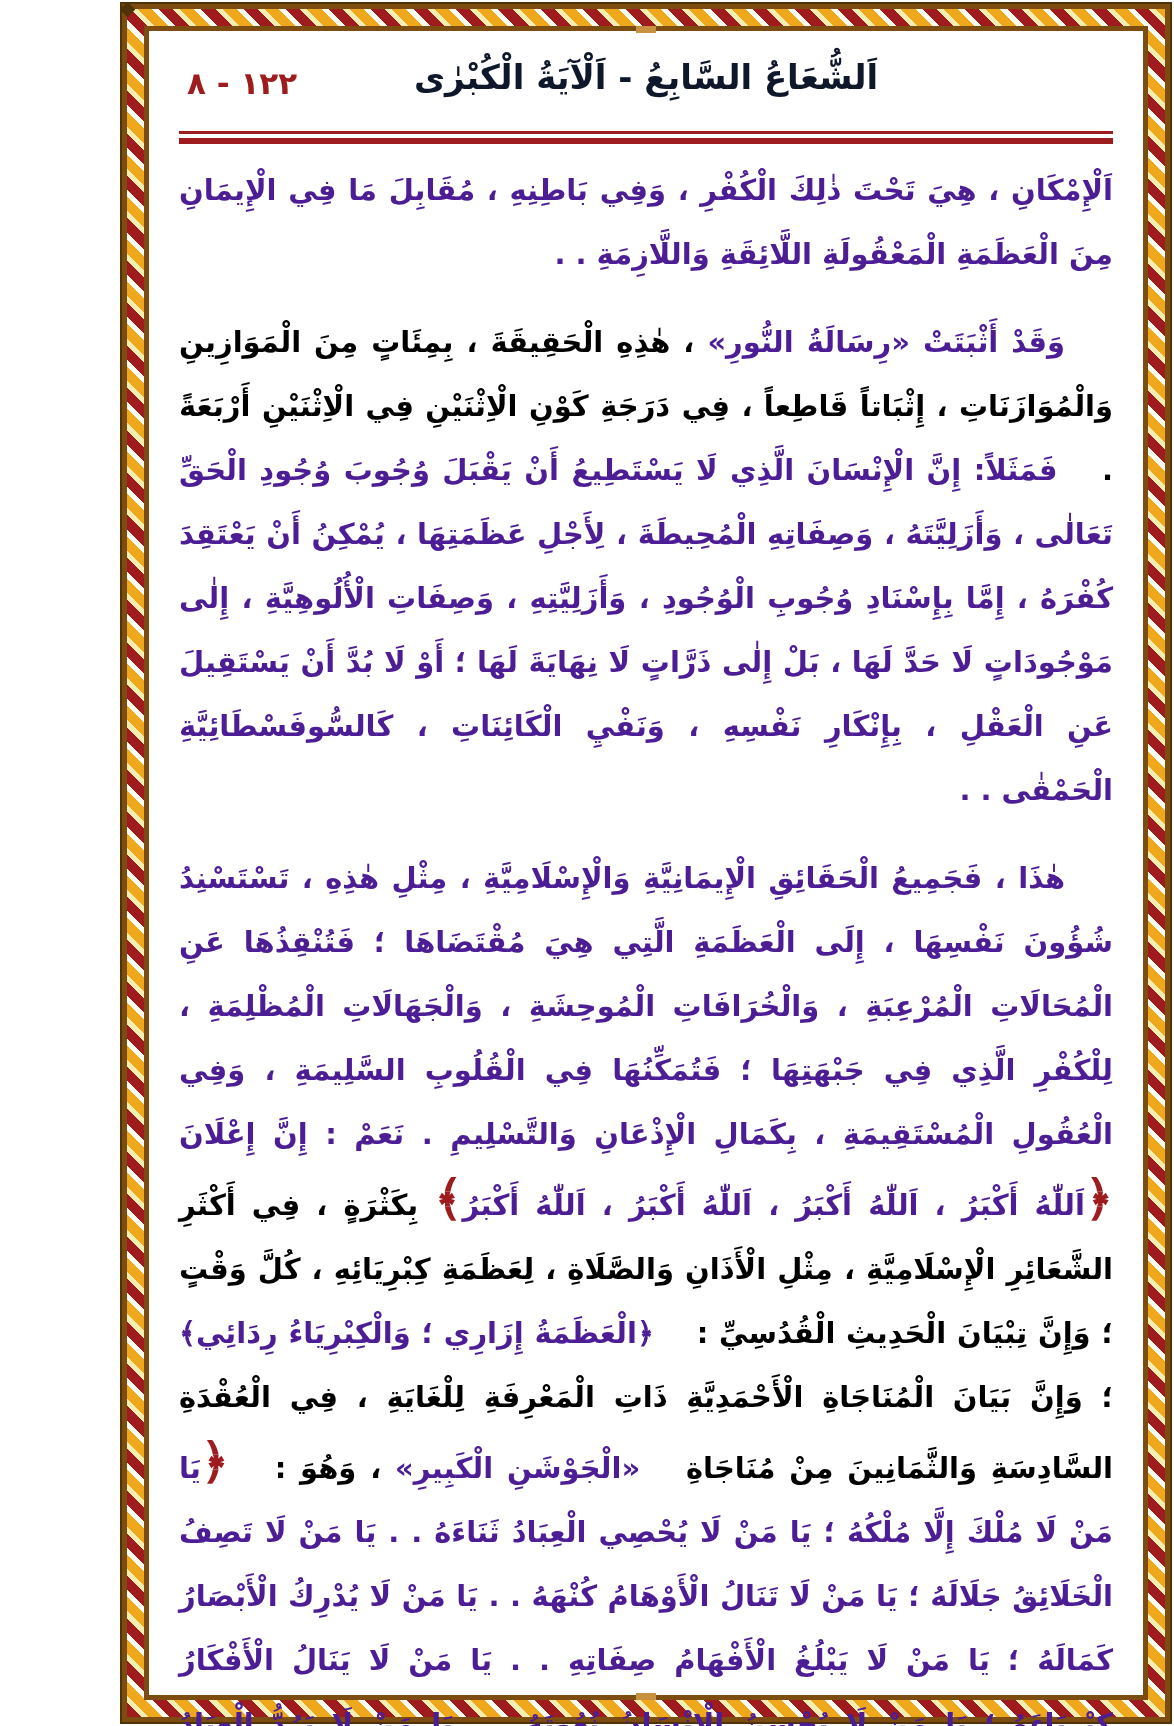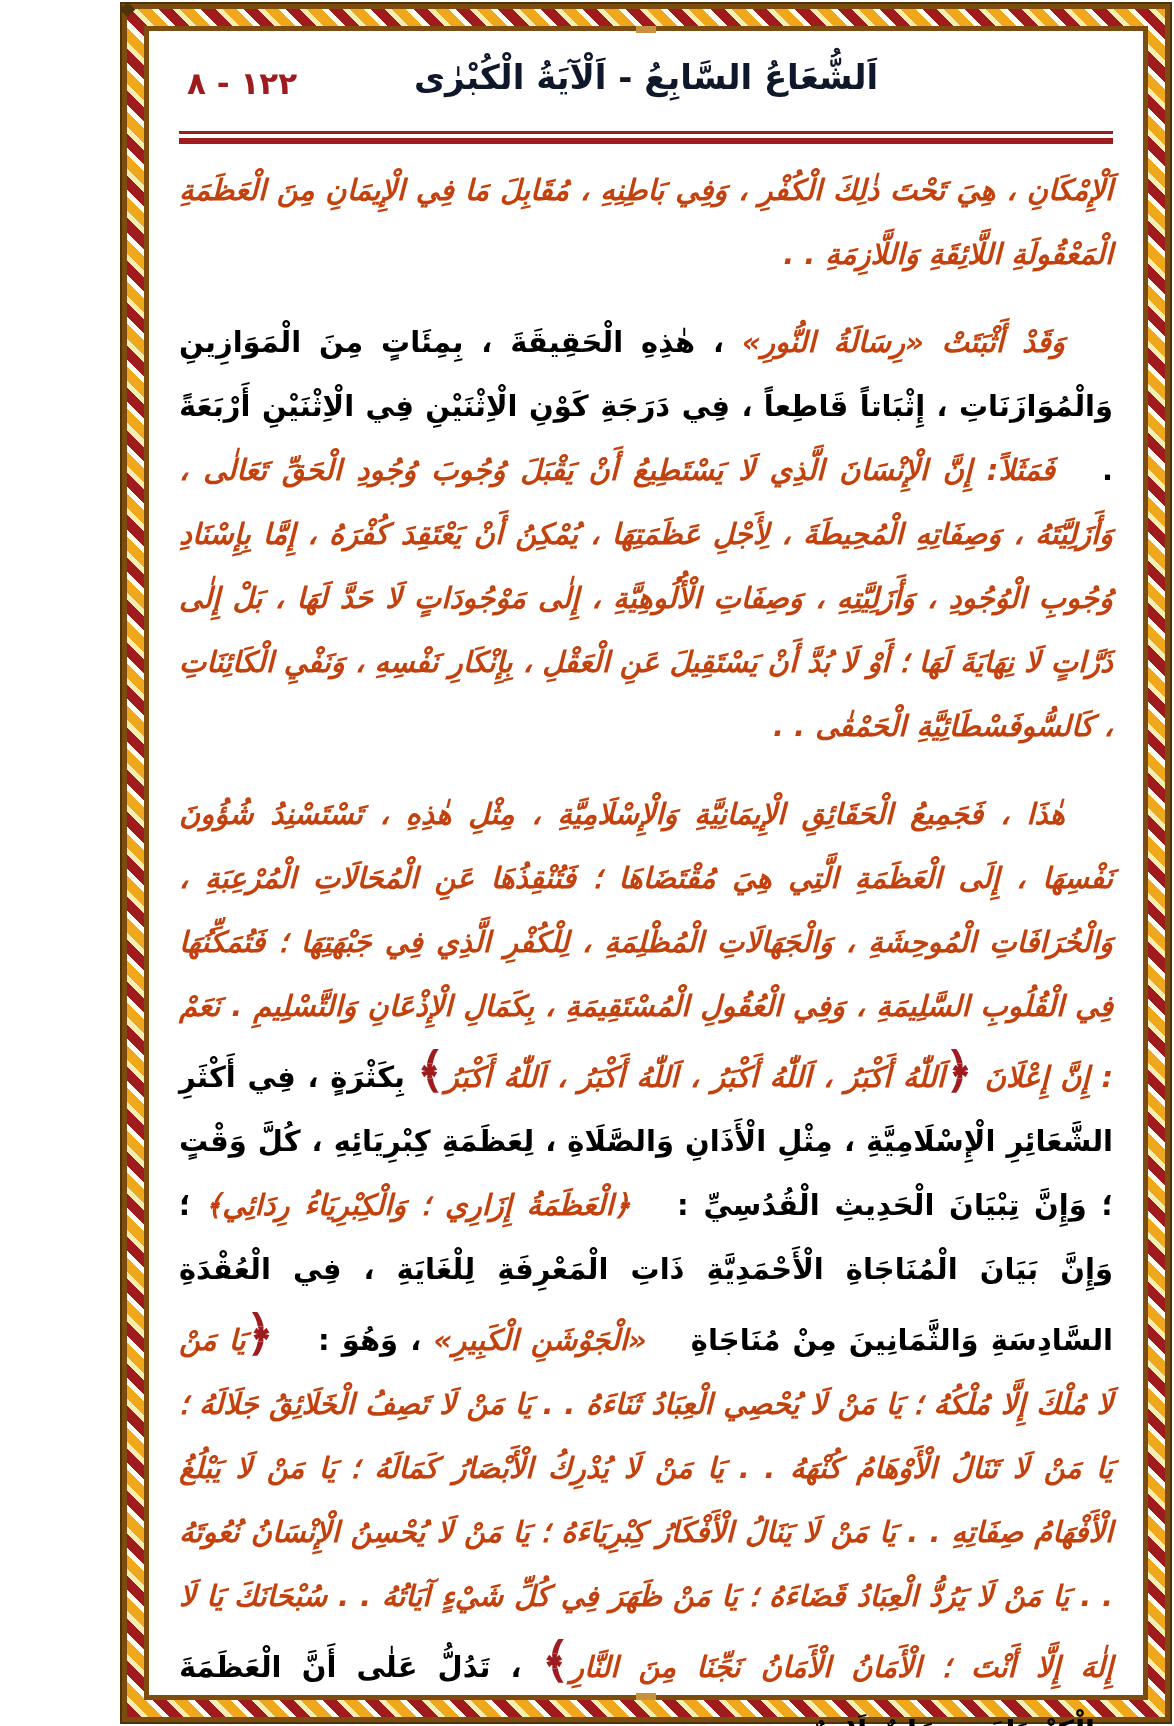--- a/index.html
+++ b/index.html
@@ -32,21 +32,21 @@
     font-size:34px; font-weight:bold; color:#0f172a;
   }
   .double-rule { margin:8px 0 0; height:4px; border-top:3px solid #9e1b1e; border-bottom:6px solid #9e1b1e; }
 
   .body-text {
     margin-top:14px; font-size:29px; font-weight:bold; line-height:64px;
     text-align:justify; text-justify:inter-word; color:#9e1b1e;
   }
   .body-text p { margin:0 0 24px 0; }
   .body-text p.indented { text-indent:48px; }
-  .seg-red { color:#c2410c;font-style:italic; }
+  .seg-red { color:#4c1d95; }
   .seg-black { color:#000000;margin-left:32px; }
   .big-bracket { font-size:48px; color:#9e1b1e; }
 </style>
 </head>
 <body>
 
 <div class="page">
 
   <div class="frame-outline"></div>
   <div class="frame-band"></div>

